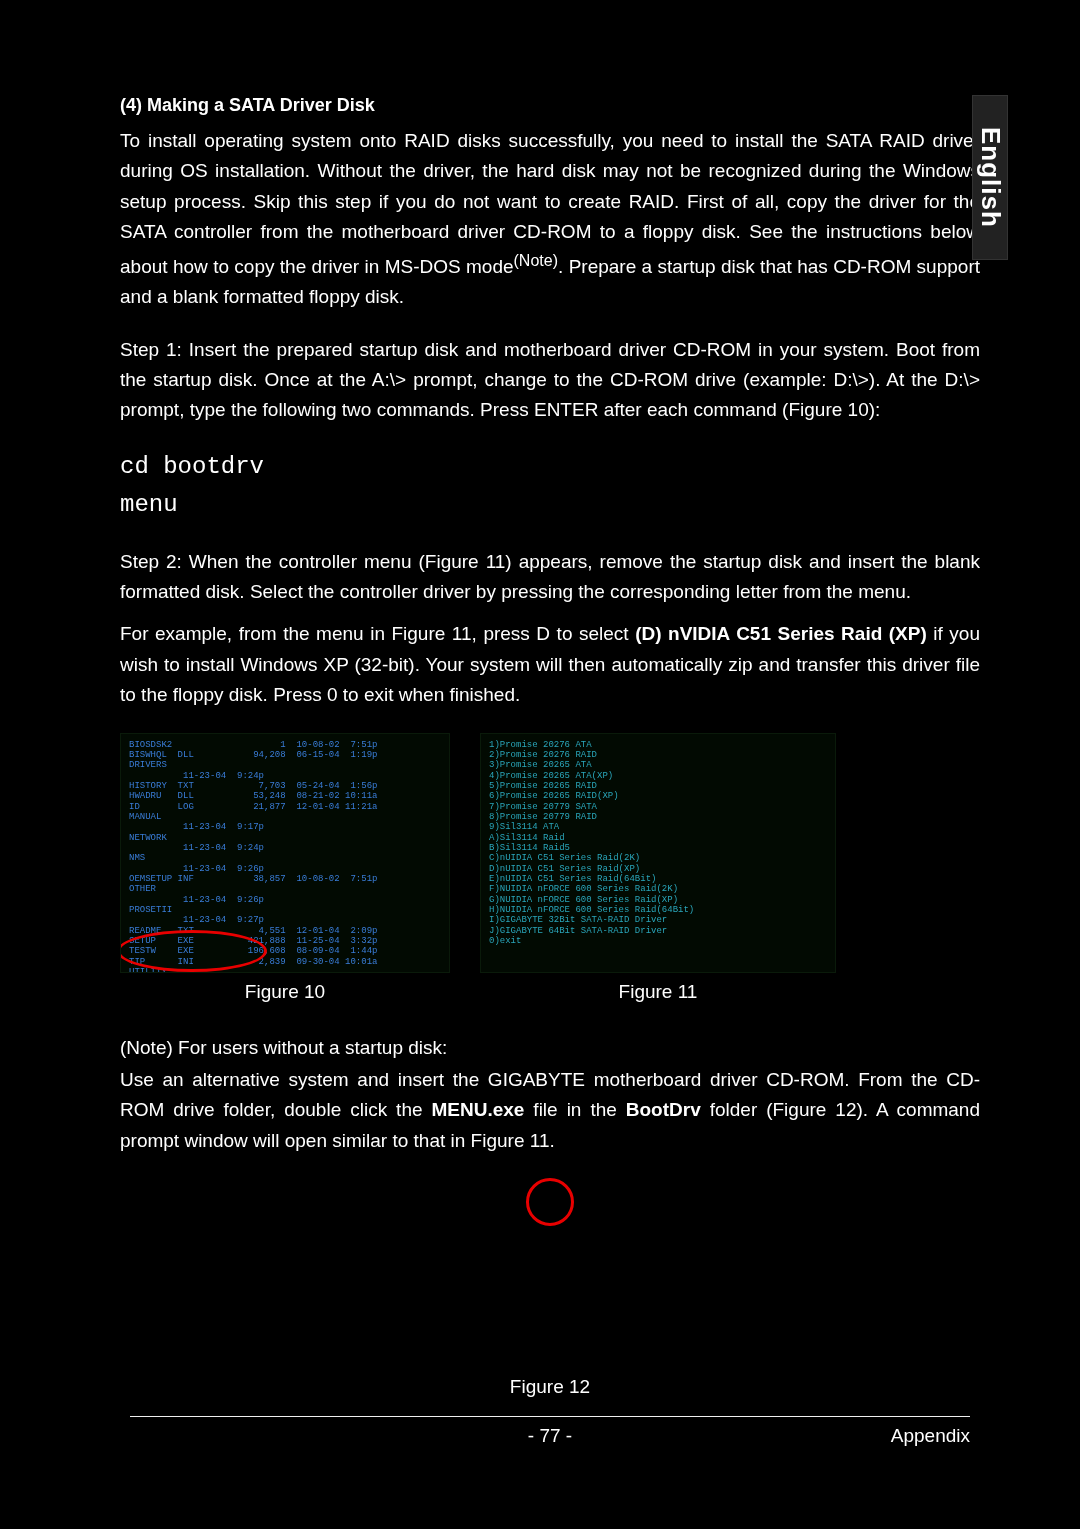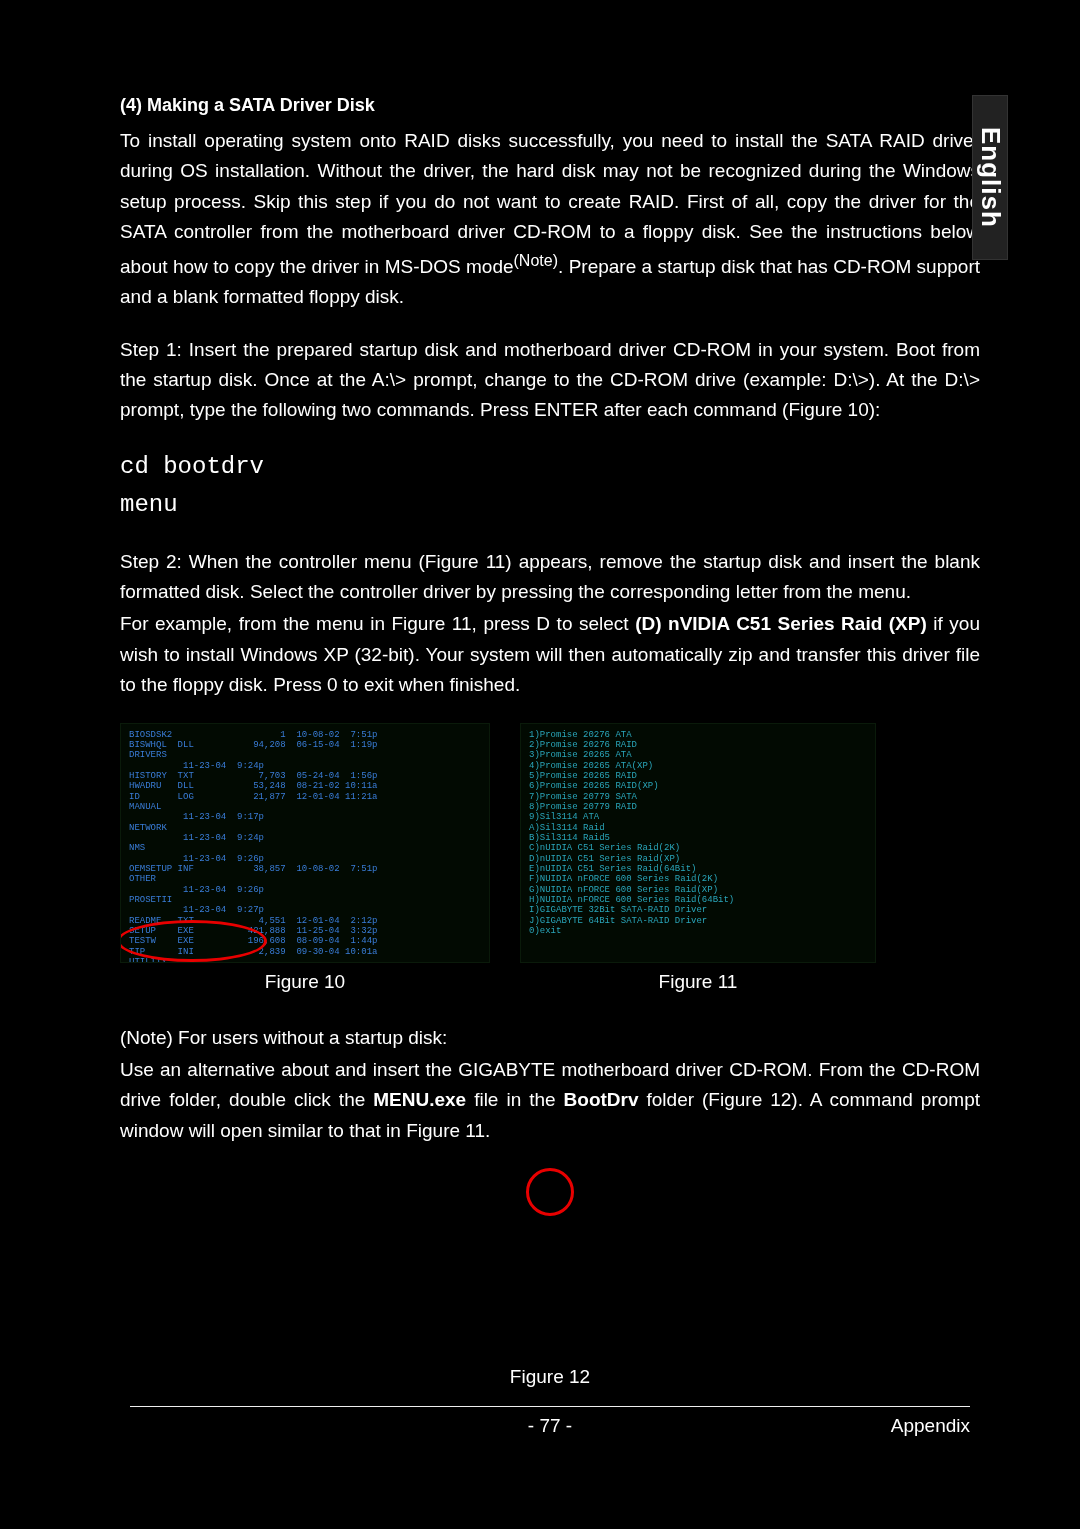--- a/index.html
+++ b/index.html
@@ -52,21 +52,21 @@
       margin-bottom: 22px;
     }
     .figures {
       display: flex;
       gap: 30px;
       margin: 12px 0 30px 0;
     }
     .term {
       background: #020a02;
       border: 1px solid #0a1a0a;
-      width: 370px;
+      width: 330px;
       height: 240px;
       padding: 6px 8px;
       font-family: "Courier New", monospace;
       font-size: 9px;
       line-height: 1.15;
       color: #3a7dd8;
       white-space: pre;
       overflow: hidden;
       position: relative;
     }
@@ -128,40 +128,40 @@
     <span>To install operating system onto RAID disks successfully, you need to install the SATA RAID driver during OS installation. Without the driver, the hard disk may not be recognized during the Windows setup process.  Skip this step if you do not want to create RAID. First of all, copy the driver for the SATA controller from the motherboard driver CD-ROM to a floppy disk. See the instructions below about how to copy the driver in MS-DOS mode</span><span class="note-sup">(Note)</span><span>. Prepare a startup disk that has CD-ROM support and a blank formatted floppy disk.</span>
   </p>
 
   <p class="para">Step 1: Insert the prepared startup disk and motherboard driver CD-ROM in your system.  Boot from the startup disk. Once at the A:\&gt; prompt, change to the CD-ROM drive (example: D:\&gt;).  At the D:\&gt; prompt, type the following two commands. Press ENTER after each command (Figure 10):</p>
 
   <div class="cmds">
     <div>cd bootdrv</div>
     <div>menu</div>
   </div>
 
-  <p class="para" style="margin-bottom:2px;">Step 2: When the controller menu (Figure 11) appears, remove the startup disk and insert the blank formatted disk.  Select the controller driver by pressing the corresponding letter from the menu.</p>
+  <p class="para" style="margin-bottom:12px;">Step 2: When the controller menu (Figure 11) appears, remove the startup disk and insert the blank formatted disk.  Select the controller driver by pressing the corresponding letter from the menu.</p>
   <p class="para">
     <span>For example, from the menu in Figure 11, press D to select </span><span class="bold">(D) nVIDIA C51 Series Raid (XP)</span><span> if you wish to install Windows XP (32-bit). Your system will then automatically zip and transfer this driver file to the floppy disk. Press 0 to exit when finished.</span>
   </p>
 
   <div class="figures">
     <div class="fig-col">
       <div class="term" id="term1"><span class="blue">BIOSDSK2                    1  10-08-02  7:51p</span>
 <span class="blue">BISWHQL  DLL           94,208  06-15-04  1:19p</span>
 <span class="blue">DRIVERS        <dir>          11-23-04  9:24p
 <span class="blue">HISTORY  TXT            7,703  05-24-04  1:56p</span>
 <span class="blue">HWADRU   DLL           53,248  08-21-02 10:11a</span>
 <span class="blue">ID       LOG           21,877  12-01-04 11:21a</span>
 <span class="blue">MANUAL         <dir>          11-23-04  9:17p
 <span class="blue">NETWORK        <dir>          11-23-04  9:24p
 <span class="blue">NMS            <dir>          11-23-04  9:26p
 <span class="blue">OEMSETUP INF           38,857  10-08-02  7:51p</span>
 <span class="blue">OTHER          <dir>          11-23-04  9:26p
 <span class="blue">PROSETII       <dir>          11-23-04  9:27p
-<span class="blue">README   TXT            4,551  12-01-04  2:12p</span>
+<span class="blue">README   TXT            4,551  12-01-04  2:09p</span>
 <span class="blue">SETUP    EXE          421,888  11-25-04  3:32p</span>
 <span class="blue">TESTW    EXE          196,608  08-09-04  1:44p</span>
 <span class="blue">TIP      INI            2,839  09-30-04 10:01a</span>
 <span class="blue">UTILITY        </span></dir></span></dir></span></dir></span></dir></span></dir></span></dir></span>
         <div class="red-oval oval1"></div>
       </div>
       <div class="fig-caption">Figure 10</div>
     </div>
     <div class="fig-col">
       <div class="term term2" id="term2"><span class="cyan">1)Promise 20276 ATA</span>
@@ -183,21 +183,21 @@
 <span class="cyan">H)NUIDIA nFORCE 600 Series Raid(64Bit)</span>
 <span class="cyan">I)GIGABYTE 32Bit SATA-RAID Driver</span>
 <span class="cyan">J)GIGABYTE 64Bit SATA-RAID Driver</span>
 <span class="cyan">0)exit</span></div>
       <div class="fig-caption">Figure 11</div>
     </div>
   </div>
 
   <p class="para" style="margin-bottom:2px;">(Note) For users without a startup disk:</p>
   <p class="para">
-    <span>Use an alternative about and insert the GIGABYTE motherboard driver CD-ROM. From the CD-ROM drive folder, double click the </span><span class="bold">MENU.exe</span><span> file in the </span><span class="bold">BootDrv</span><span> folder (Figure 12). A command prompt window will open similar to that in Figure 11.</span>
+    <span>Use an alternative system and insert the GIGABYTE motherboard driver CD-ROM. From the CD-ROM drive folder, double click the </span><span class="bold">MENU.exe</span><span> file in the </span><span class="bold">BootDrv</span><span> folder (Figure 12). A command prompt window will open similar to that in Figure 11.</span>
   </p>
 
   <div class="fig12-block">
     <div class="fig12-placeholder">
       <div class="red-oval"></div>
     </div>
     <div class="fig-caption">Figure 12</div>
   </div>
 
   <div class="footer-line"></div>

